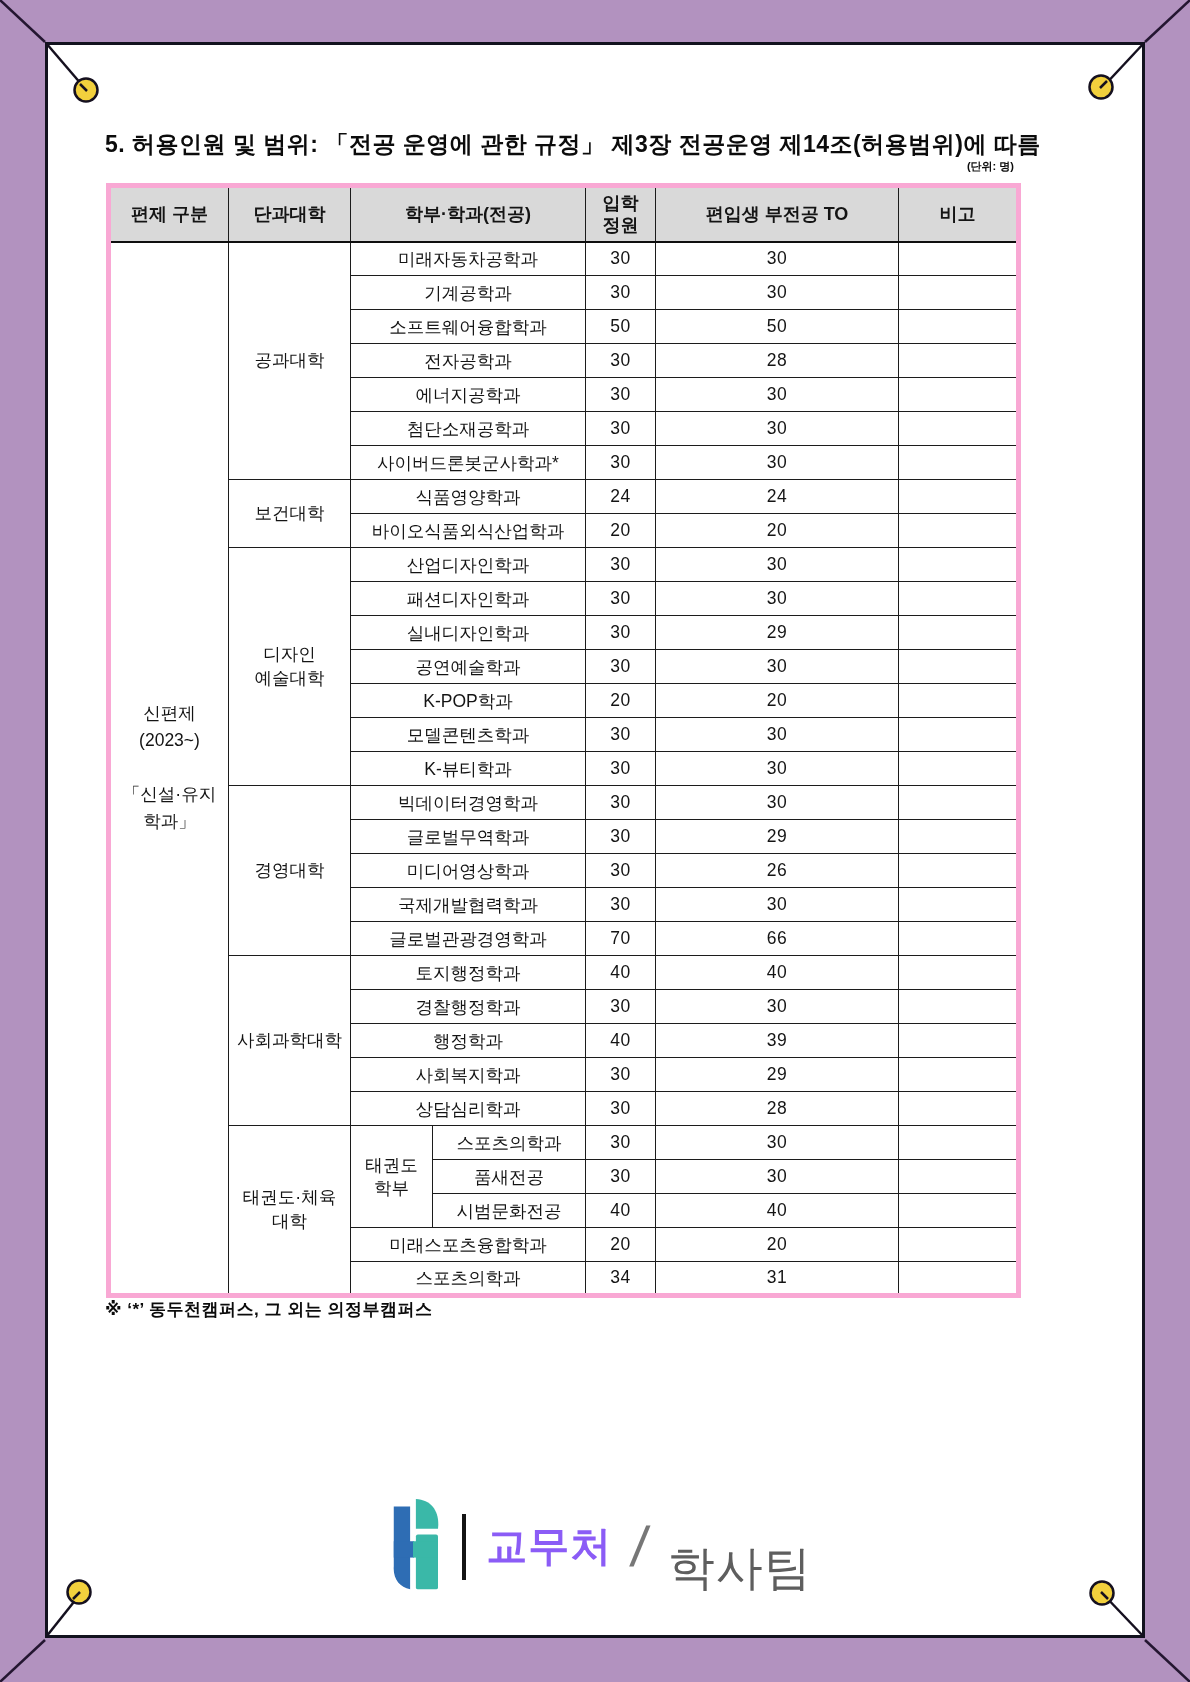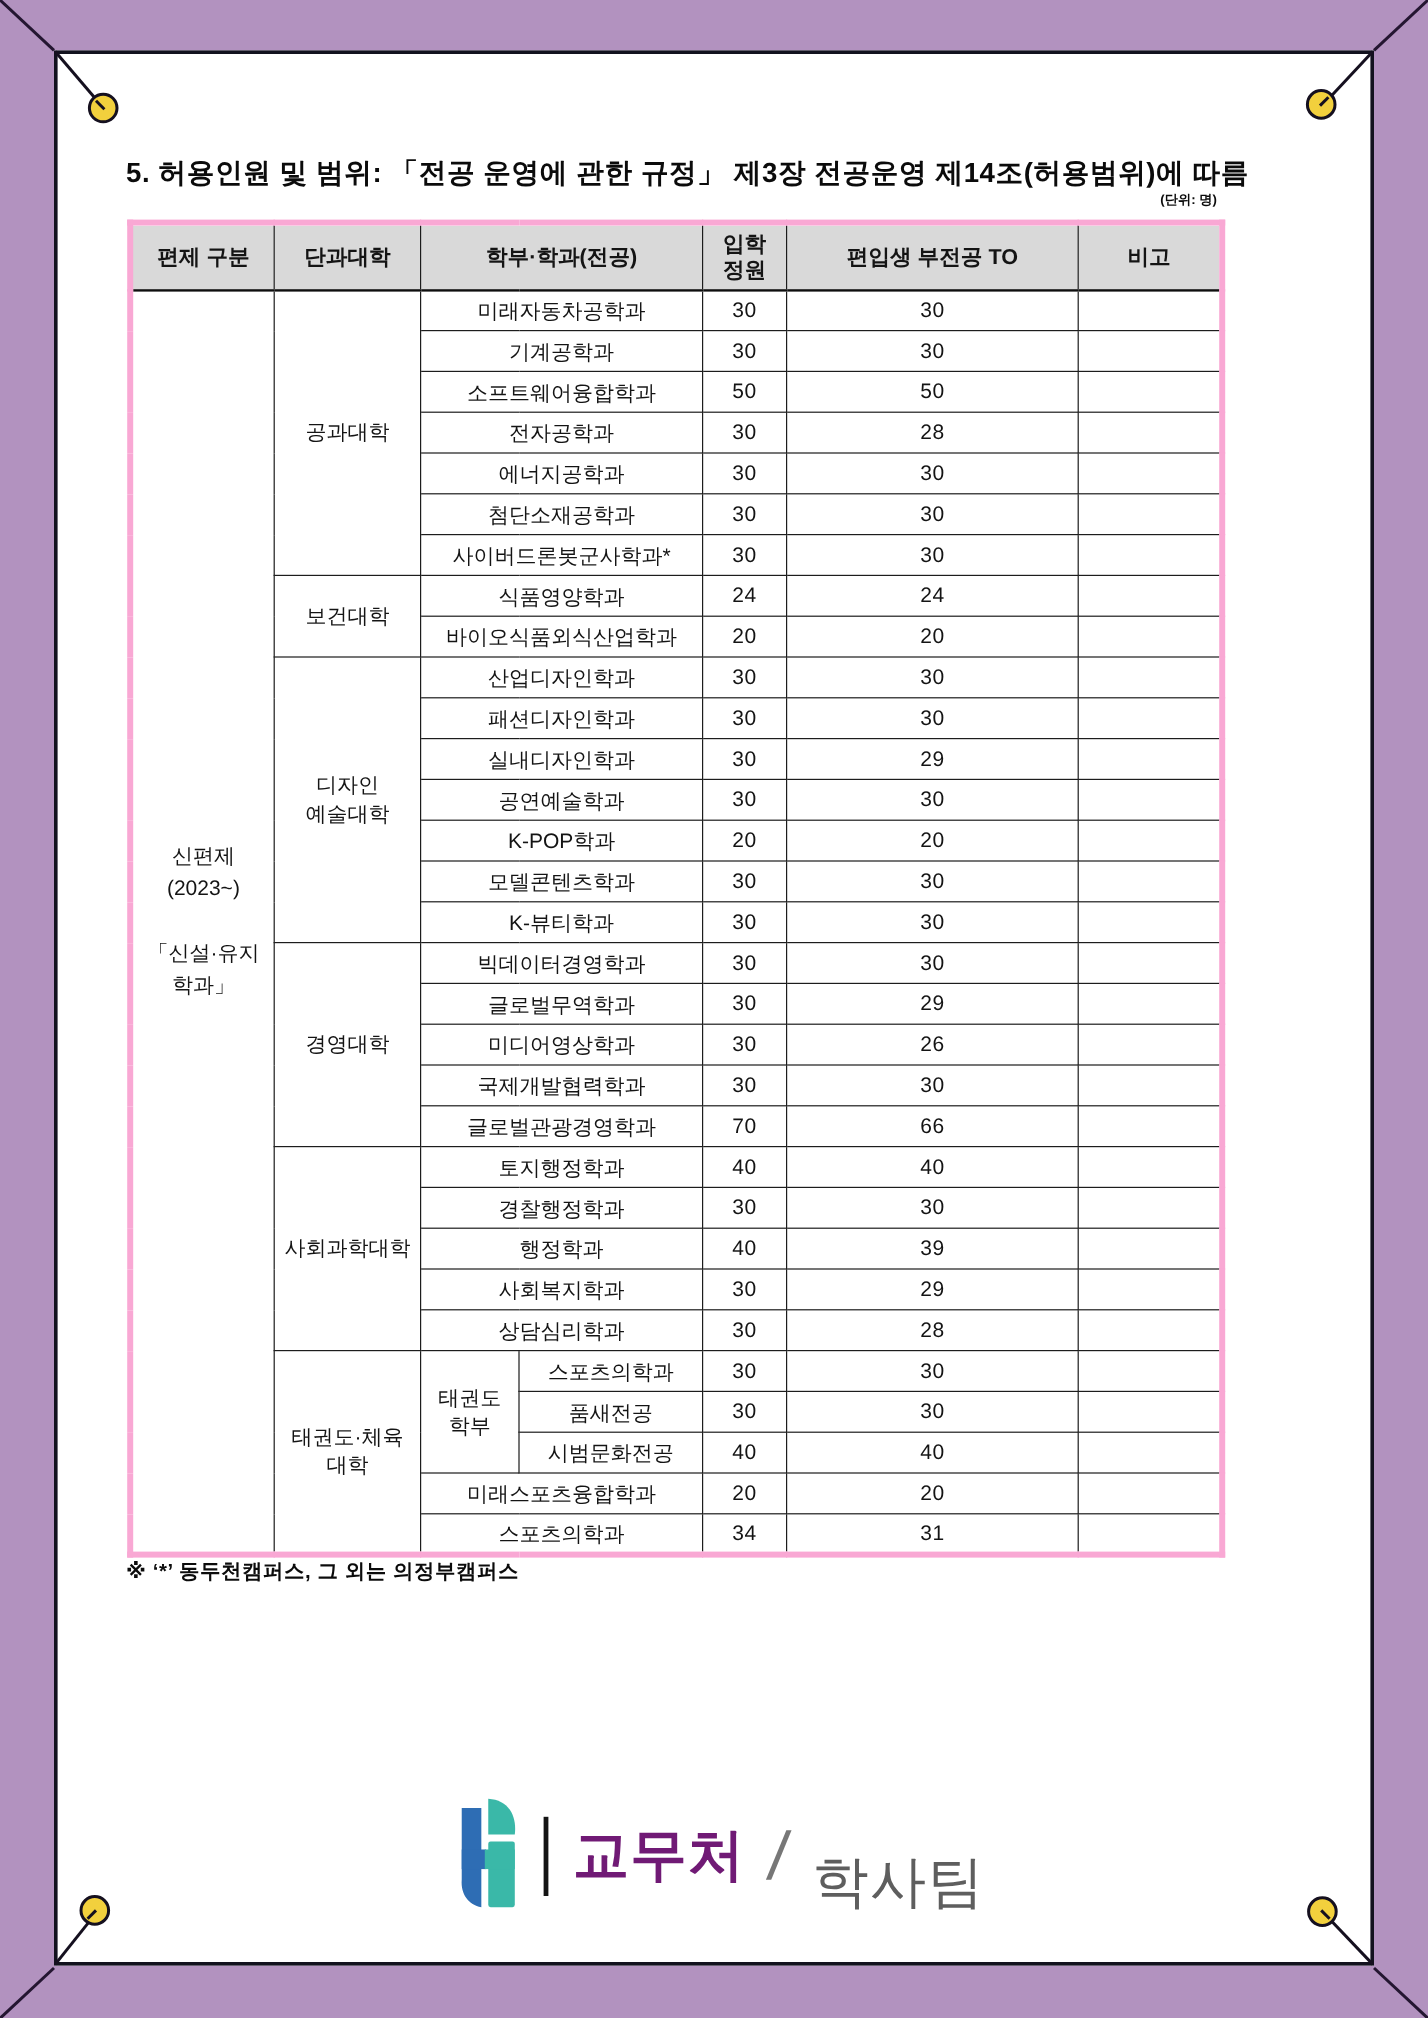--- a/index.html
+++ b/index.html
@@ -52,21 +52,21 @@
   .footnote {
     position:absolute; left:57px; top:1253px;
     font-size:17px; font-weight:bold; color:#0b0b0b; letter-spacing:0.5px;
   }
   .footer-brand {
     position:absolute; left:0; top:1448px; width:1100px;
     display:flex; align-items:center; justify-content:center; gap:20px;
   }
   .brand-univ { font-size:60px; font-weight:800; color:#141414; letter-spacing:1px; }
   .brand-bar  { width:4px; height:66px; background:#141414; }
-  .brand-office { font-size:47px; font-weight:800; color:#701a75; letter-spacing:1px; }
+  .brand-office { font-size:41px; font-weight:800; color:#8b5cf6; letter-spacing:1px; }
   .brand-slash  { font-size:56px; font-weight:300; color:#777777; transform:skewX(-8deg); }
   .brand-team   { font-size:47px; font-weight:500; color:#5e5e5e; letter-spacing:1px;margin-top:44px; }
 </style>
 </head>
 <body>
 
 <div class="page">
 
   <div class="doc-title">5. 허용인원 및 범위: 「전공 운영에 관한 규정」 제3장 전공운영 제14조(허용범위)에 따름</div>
   <div class="unit-note">(단위:  명)</div>

